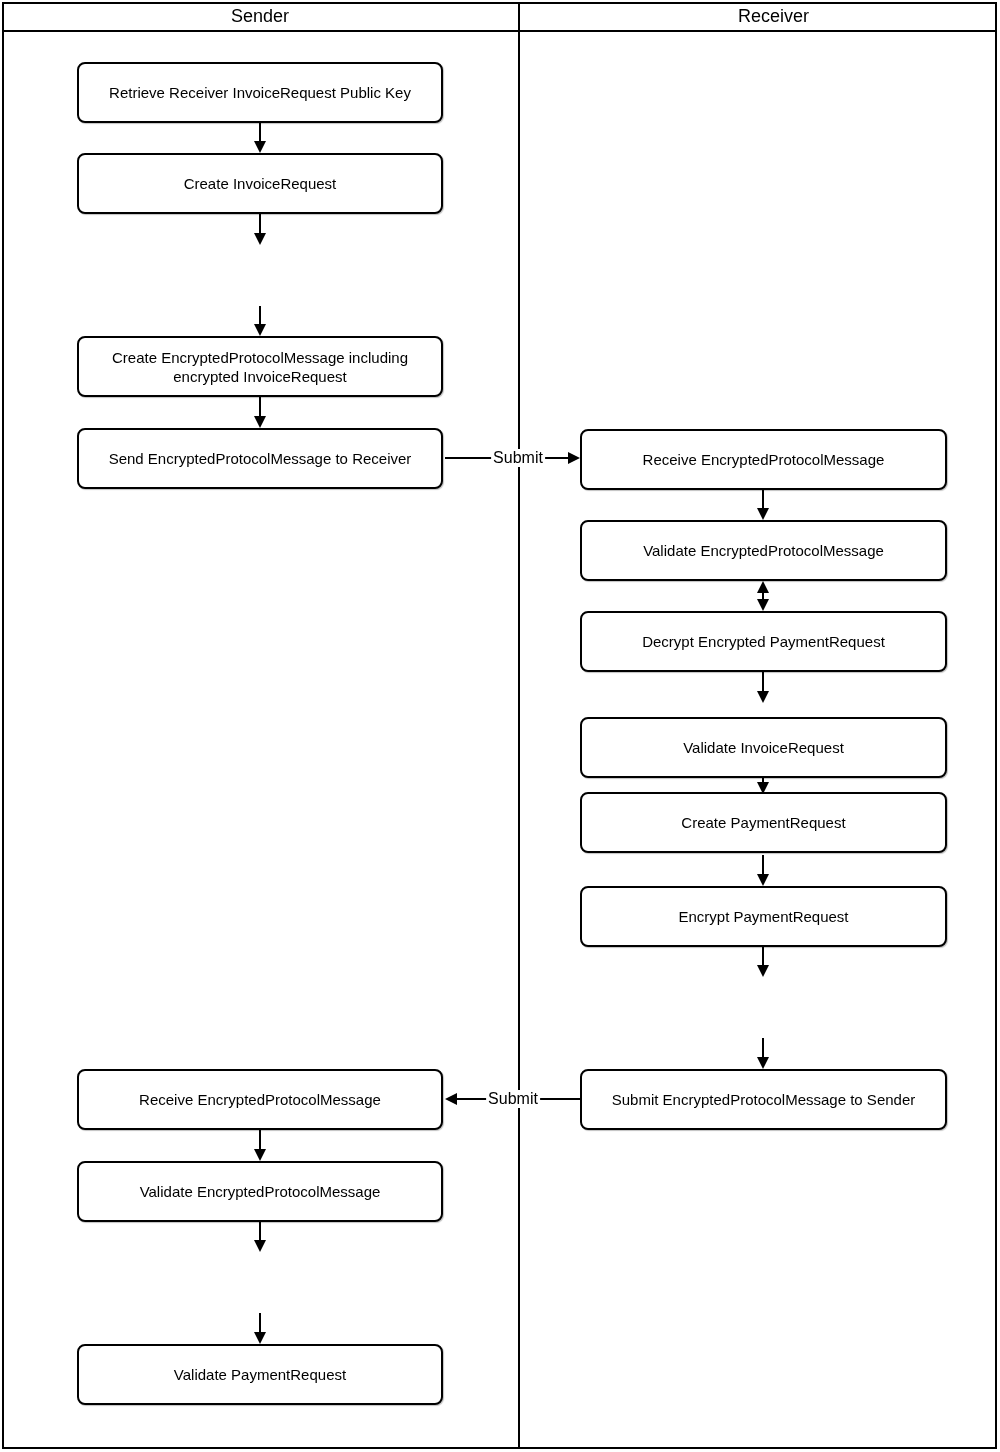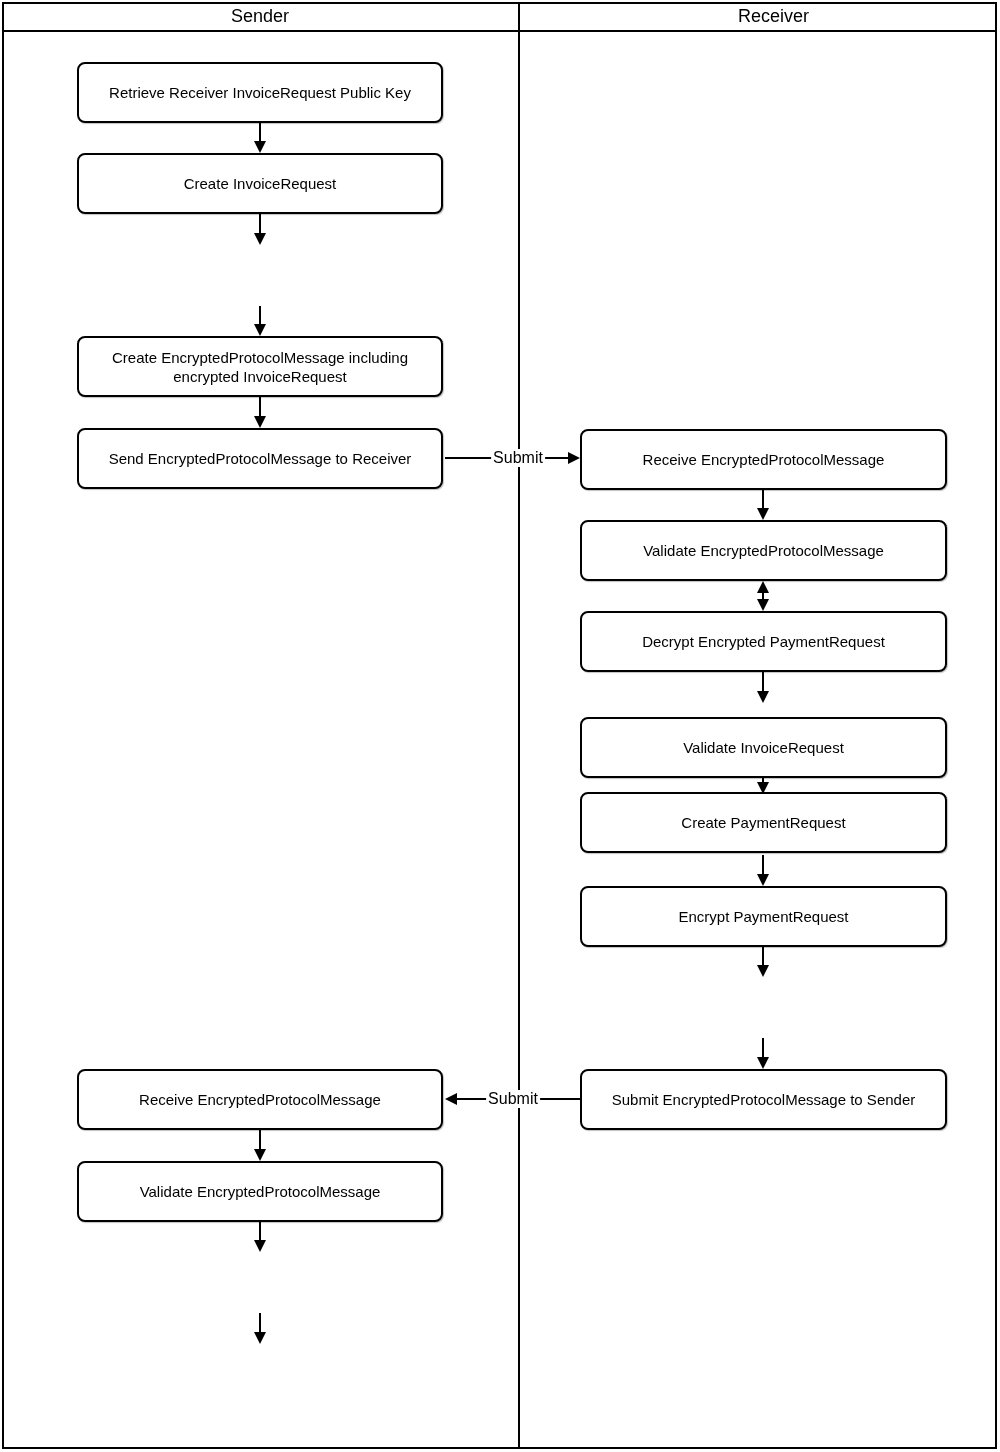--- a/index.html
+++ b/index.html
@@ -198,20 +198,23 @@
   <div class="hline" style="left:457px;top:1098px"></div>
   <div class="ah-left" style="left:445px;top:1093px"></div>
   <div class="flow-label" style="left:513px;top:1099px">Submit</div>
 
   <div class="box sender" style="top:1069px">
     <span>Receive EncryptedProtocolMessage</span>
   </div>
   <div class="box sender" style="top:1161px">
     <span>Validate EncryptedProtocolMessage</span>
   </div>
+  <div class="box sender" style="top:1344px">
+    <span>Validate PaymentRequest</span>
+  </div>
 
   <div class="vline" style="left:259px;top:1130px;height:19px"></div>
   <div class="ah-down" style="left:254px;top:1149px"></div>
   <div class="vline" style="left:259px;top:1222px;height:18px"></div>
   <div class="ah-down" style="left:254px;top:1240px"></div>
   <div class="vline" style="left:259px;top:1313px;height:19px"></div>
   <div class="ah-down" style="left:254px;top:1332px"></div>
 
 </div>
 

